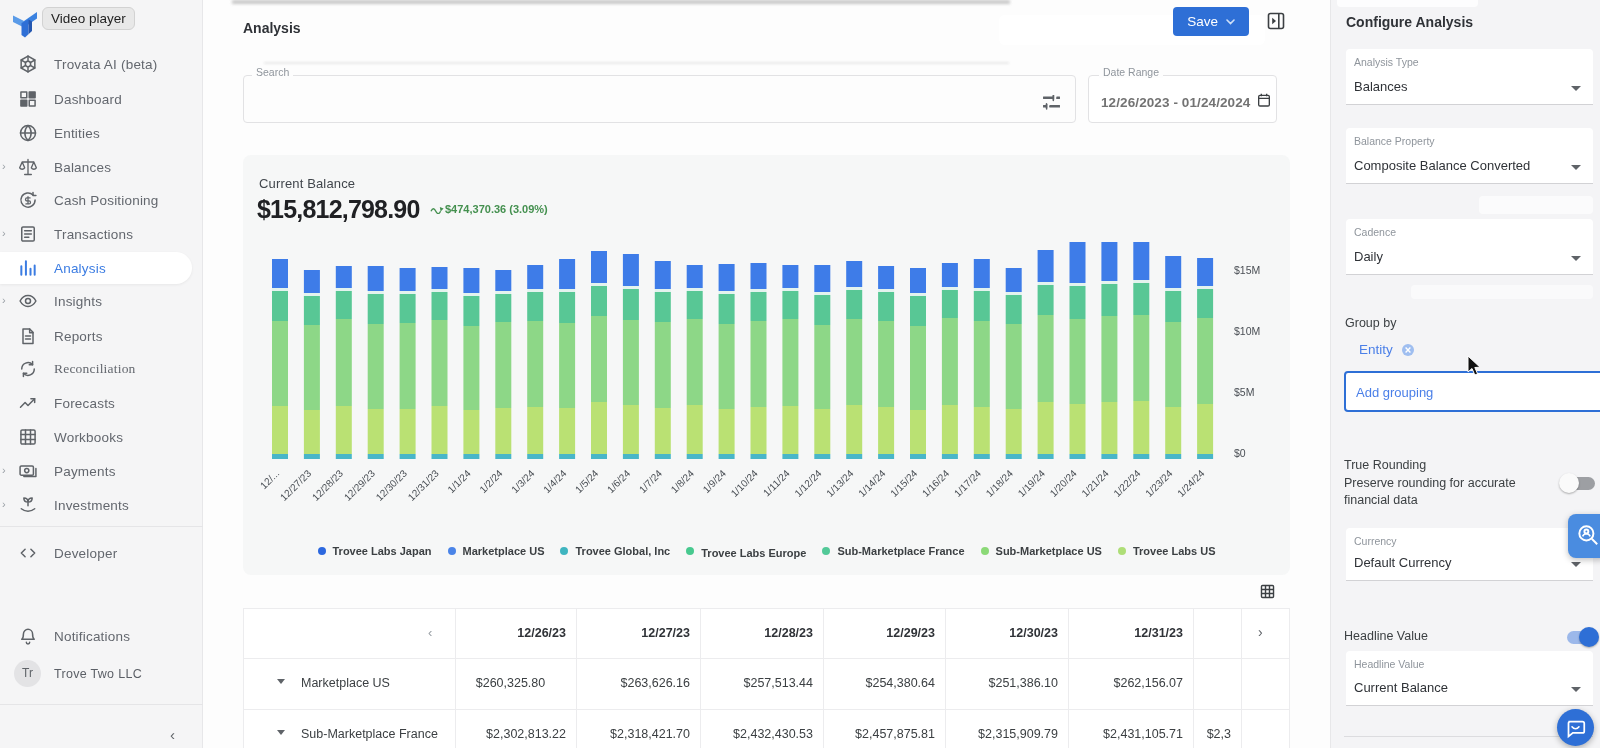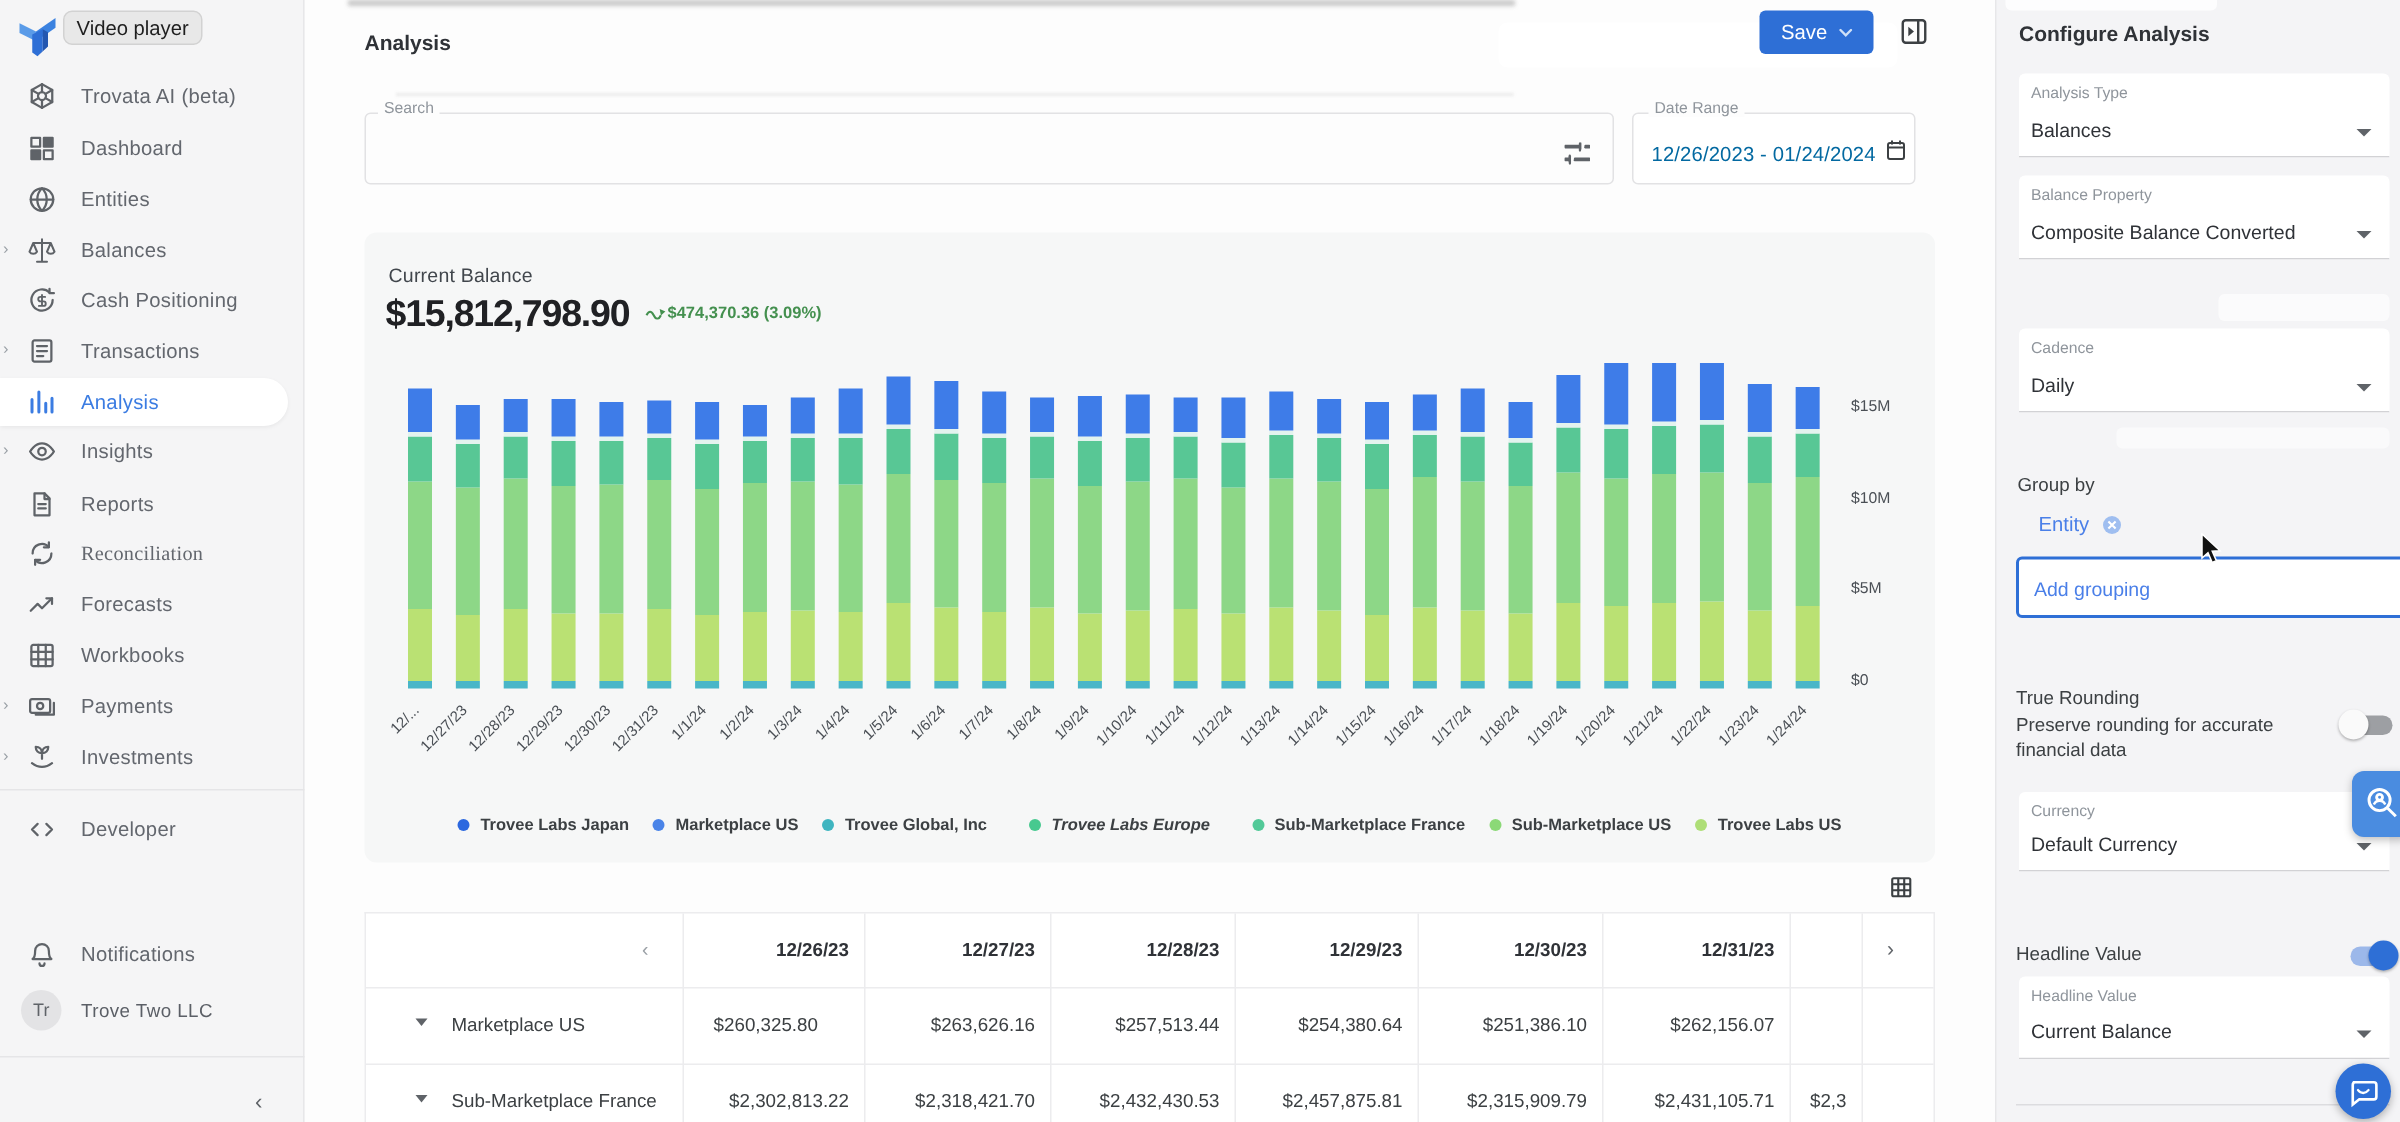--- a/index.html
+++ b/index.html
@@ -23,21 +23,21 @@
 
 #main { position:absolute; left:204px; top:0; width:1126px; height:748px; background:#fdfdfd; }
 #mtitle { position:absolute; left:39px; top:20px; font-size:14px; font-weight:bold; color:#2f3237; }
 #savebtn { position:absolute; z-index:3; left:969px; top:7px; width:76px; height:29px; background:#2e6fd6; border-radius:4px; color:#fff; font-size:13.5px; text-align:center; line-height:29px; }
 
 
 .mfield { position:absolute; background:#fdfdfd; border:1px solid #e2e2e4; border-radius:4px; }
 .mlabel { position:absolute; font-size:10.5px; color:#8f959c; background:#fdfdfd; padding:0 4px; }
 #searchbox { left:39px; top:75px; width:833px; height:48px; }
 #datebox { left:884px; top:75px; width:189px; height:48px; background:#fff; }
-#dateval { position:absolute; left:897px; top:95px; font-size:13.5px; font-weight:normal; color:#0369a1; letter-spacing:0.1px; }
+#dateval { position:absolute; left:897px; top:95px; font-size:13.5px; font-weight:bold; color:#737373; letter-spacing:0.1px; }
 
 
 #card { position:absolute; left:39px; top:155px; width:1047px; height:420px; background:#f6f7f7; border-radius:8px; }
 #cblabel { position:absolute; left:16px; top:21px; font-size:13px; color:#41464c; letter-spacing:0.15px; }
 #cbvalue { position:absolute; left:14px; top:40px; font-size:25px; font-weight:bold; color:#202124; letter-spacing:-0.8px; }
 #cbchange { position:absolute; left:187px; top:48px; font-size:11px; font-weight:bold; color:#44904f; white-space:nowrap; }
 
 
 #tbl { position:absolute; left:39px; top:608px; width:1047px; height:140px; background:#fff; border:1px solid #ececee; border-bottom:none; }
 .vline { position:absolute; top:0; bottom:0; border-left:1px solid #ececee; }
@@ -446,21 +446,21 @@
         </svg>
         <div class="abs" style="left:0;top:386px;width:1047px;text-align:center;white-space:nowrap;"><span style="display:inline-flex;align-items:center;margin:0 8px;">
             <span style="width:8px;height:8px;border-radius:50%;background:#2c68df;margin-right:7px;flex:none;"></span>
             <span style="font-size:11px;font-weight:bold;color:#3c4043;">Trovee Labs Japan</span>
           </span><span style="display:inline-flex;align-items:center;margin:0 8px;">
             <span style="width:8px;height:8px;border-radius:50%;background:#4a84e8;margin-right:7px;flex:none;"></span>
             <span style="font-size:11px;font-weight:bold;color:#3c4043;">Marketplace US</span>
           </span><span style="display:inline-flex;align-items:center;margin:0 8px;">
             <span style="width:8px;height:8px;border-radius:50%;background:#3fb5c0;margin-right:7px;flex:none;"></span>
             <span style="font-size:11px;font-weight:bold;color:#3c4043;">Trovee Global, Inc</span>
-          </span><span style="display:inline-flex;align-items:center;margin:0 20px;font-style:italic;">
+          </span><span style="display:inline-flex;align-items:flex-start;margin:0 8px;">
             <span style="width:8px;height:8px;border-radius:50%;background:#47c98f;margin-right:7px;flex:none;"></span>
             <span style="font-size:11px;font-weight:bold;color:#3c4043;">Trovee Labs Europe</span>
           </span><span style="display:inline-flex;align-items:center;margin:0 8px;">
             <span style="width:8px;height:8px;border-radius:50%;background:#52c998;margin-right:7px;flex:none;"></span>
             <span style="font-size:11px;font-weight:bold;color:#3c4043;">Sub-Marketplace France</span>
           </span><span style="display:inline-flex;align-items:center;margin:0 8px;">
             <span style="width:8px;height:8px;border-radius:50%;background:#8bd977;margin-right:7px;flex:none;"></span>
             <span style="font-size:11px;font-weight:bold;color:#3c4043;">Sub-Marketplace US</span>
           </span><span style="display:inline-flex;align-items:center;margin:0 8px;">
             <span style="width:8px;height:8px;border-radius:50%;background:#aede77;margin-right:7px;flex:none;"></span>
@@ -511,21 +511,21 @@
     </div>
 </div>
 
 <div id="rpanel">
   <div id="rtitle">Configure Analysis</div>
     <div class="rfield" style="top:49px;height:56px;">
       <div class="rflabel">Analysis Type</div>
       <div class="rfvalue">Balances</div>
       <div class="rfchev" style="top:38px;"></div>
     </div>
-<div class="rfield" style="top:117px;height:56px;">
+<div class="rfield" style="top:128px;height:56px;">
       <div class="rflabel">Balance Property</div>
       <div class="rfvalue">Composite Balance Converted</div>
       <div class="rfchev" style="top:38px;"></div>
     </div>
 <div class="abs" style="left:148px;top:196px;width:114px;height:18px;background:#fbfbfc;border-radius:4px;"></div>
 <div class="rfield" style="top:219px;height:56px;">
       <div class="rflabel">Cadence</div>
       <div class="rfvalue">Daily</div>
       <div class="rfchev" style="top:38px;"></div>
     </div>

